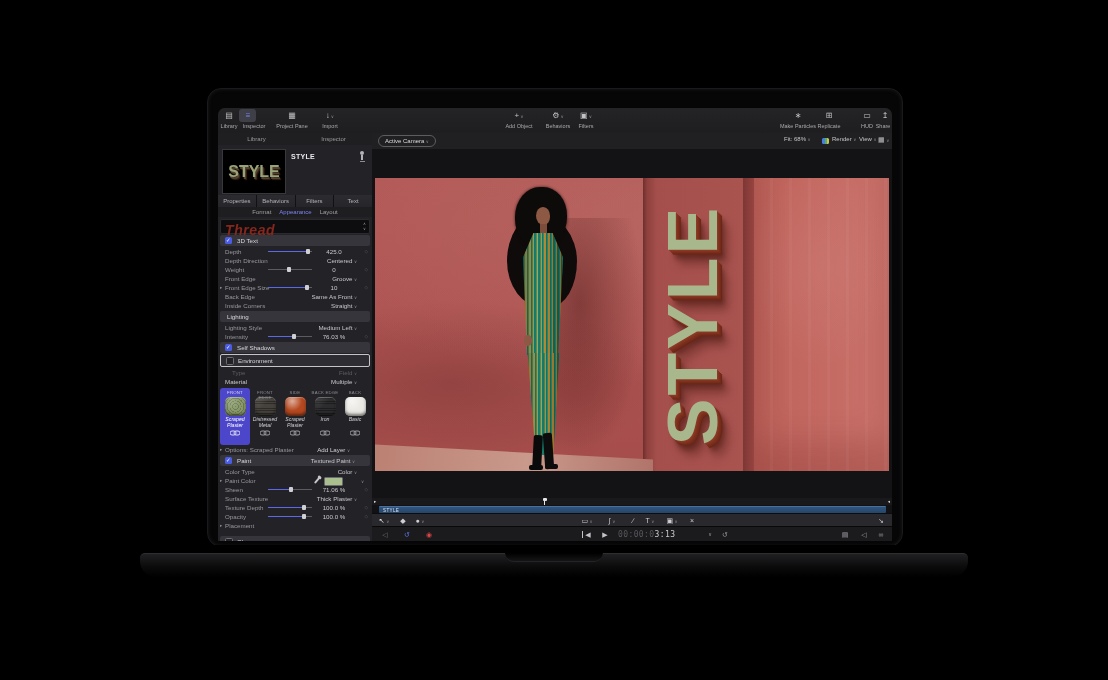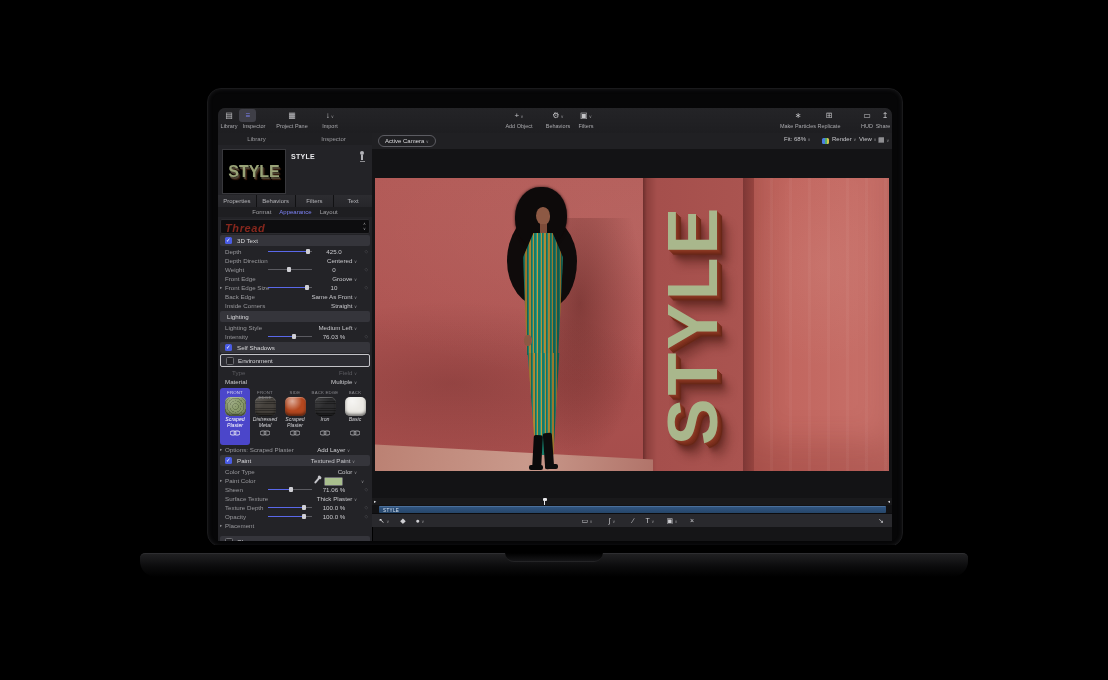--- a/index.html
+++ b/index.html
@@ -31,21 +31,21 @@
   .ptitle{position:absolute;left:73px;top:8px;font-size:7px;font-weight:bold;color:#e9e9ec;letter-spacing:.3px}
   .pin{position:absolute;right:7px;top:6px;width:6px;height:12px}
   .pin b{display:block;width:4px;height:4px;border-radius:50%;background:#b3b3b8;margin:0 auto}
   .pin i{display:block;width:1.5px;height:5px;background:#b3b3b8;margin:0 auto}
   .pin u{display:block;width:5px;height:1px;background:#8e8e92;margin:1px auto 0}
   .otabs{position:absolute;left:0;top:62px;width:154px;height:12px;background:linear-gradient(180deg,#2c2c30,#26262a);border-bottom:1px solid #0c0c0e;display:flex}
   .otab{flex:1;text-align:center;line-height:12px;font-size:6px;color:#b3b3b7;border-right:1px solid #111113}
   .otab:last-child{border-right:none}
   .stabs{position:absolute;left:0;top:74px;width:154px;height:10px;background:#1e1e21;display:flex;justify-content:center;gap:8px;align-items:center;font-size:6px;color:#a0a0a4}
   .preset{position:absolute;left:2px;top:86px;width:148px;height:13px;background:#0d0d0f;border:1px solid #2b2b2f;border-radius:2px}
-  .preset .tx{position:absolute;left:4px;top:2px;font-size:11px;font-weight:bold;font-style:italic;color:#86271d;letter-spacing:.6px;filter:blur(.3px)}
+  .preset .tx{position:absolute;left:4px;top:2px;font-size:14px;font-weight:bold;font-style:italic;color:#86271d;letter-spacing:.6px;filter:blur(.3px)}
   .stp{position:absolute;right:3px;top:1px;font-size:4px;color:#98989c;line-height:5px;text-align:center}
 
   .rows{position:absolute;left:0;top:101px;width:154px}
   .row{position:relative;height:9px}
   .hrow{position:relative;height:11px;background:#35353b;border-radius:2px;margin:1px 2px}
   .rl{position:absolute;left:7px;top:1px;font-size:6.2px;color:#98989c;white-space:nowrap}
   .hl{position:absolute;left:17px;top:2px;font-size:6.2px;color:#d8d8db;white-space:nowrap}
   .disc{position:absolute;left:2px;top:1.5px;font-size:4.5px;color:#8a8a8e}
   .rv{position:absolute;left:96px;top:1px;width:40px;text-align:center;font-size:6.2px;color:#c8c8cc}
   .rvdd{position:absolute;right:15px;top:1px;font-size:6.2px;color:#c8c8cc;white-space:nowrap}
@@ -453,20 +453,33 @@
         <div class="tli" style="left:42px;width:12px"><span>●</span><span class="dd">∨</span></div>
         <div class="tli" style="left:208px;width:14px"><span>▭</span><span class="dd">∨</span></div>
         <div class="tli" style="left:233px;width:14px"><span>∫</span><span class="dd">∨</span></div>
         <div class="tli" style="left:257px;width:8px">∕</div>
         <div class="tli" style="left:271px;width:14px"><span>T</span><span class="dd">∨</span></div>
         <div class="tli" style="left:293px;width:14px"><span>▣</span><span class="dd">∨</span></div>
         <div class="tli" style="left:315px;width:10px">×</div>
         <div class="tli" style="left:504px;width:10px">↘</div>
       </div>
 
+      <div class="transport">
+        <div class="tri" style="left:8px;width:10px;color:#6e6e72">◁</div>
+        <div class="tri" style="left:30px;width:10px;color:#5b79e8">↺</div>
+        <div class="tri" style="left:52px;width:10px;color:#d84545">◉</div>
+        <div class="tri" style="left:210px;width:10px;color:#c3c3c7;border-left:1px solid #c3c3c7;height:7px;line-height:7px;top:4px">◀</div>
+        <div class="tri" style="left:228px;width:10px;color:#c3c3c7">▶</div>
+        <div class="tc"><span class="d">00:00:0</span><span class="b">3:13</span></div>
+        <div class="tri" style="left:334px;width:8px;font-size:5px">∨</div>
+        <div class="tri" style="left:348px;width:10px">↺</div>
+        <div class="tri" style="left:468px;width:10px">▤</div>
+        <div class="tri" style="left:487px;width:10px">◁</div>
+        <div class="tri" style="left:504px;width:10px">∞</div>
+      </div>
 
     </div>
   </div>
   <div class="hinge"></div>
   <div class="base">
     <div class="scoop"></div>
   </div>
 </div>
 
 </body></html>

